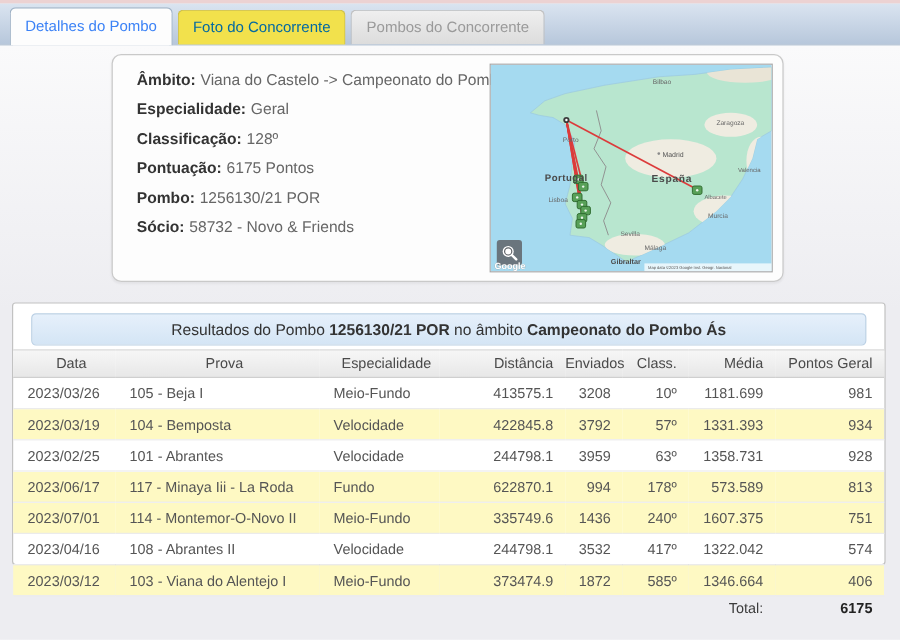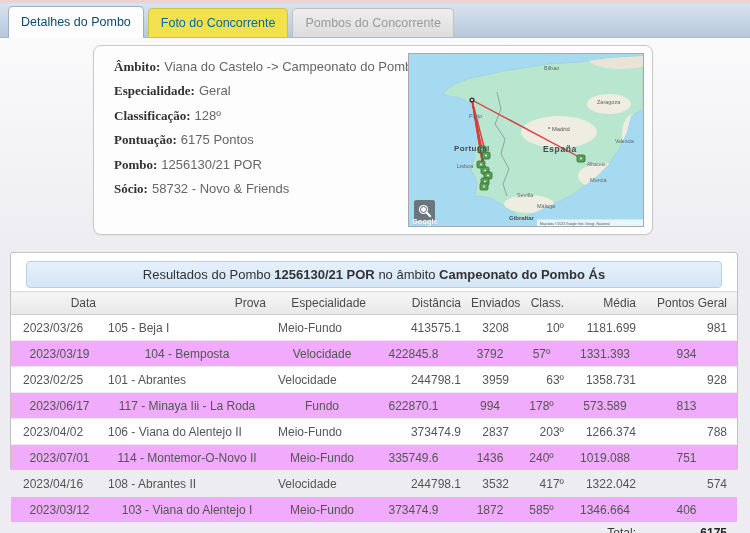--- a/index.html
+++ b/index.html
@@ -16,39 +16,39 @@
     background:linear-gradient(#dae4f0,#b7c7db);
     border-bottom:1px solid #a8b9cd;box-sizing:border-box;
     display:flex;align-items:flex-end;padding-left:8px;
   }
   .tab{
     font-size:12.5px;padding:0 12px;height:28px;line-height:28px;
     border:1px solid #b3b3b3;border-bottom:none;border-radius:5px 5px 0 0;
     margin-right:4px;white-space:nowrap;cursor:pointer;
   }
   .tab.active{
-    background:#fdfdfd;color:#0c4a6e;height:31px;line-height:31px;
+    background:#fdfdfd;color:#3b82f6;height:31px;line-height:31px;
     border-color:#9db0c4;position:relative;z-index:2;margin-bottom:-1px;
   }
   .tab.yellow{background:#f2e14c;color:#0369a1;border-color:#cfc14a;}
   .tab.gray{background:linear-gradient(#efefef,#dcdcdc);color:#9a9a9a;border-color:#c0c0c0;}
   
   .content{
     position:absolute;left:0;top:38px;width:750px;height:495px;
     background:linear-gradient(#fafafb,#ededf1 220px);
   }
   
   .detail-panel{
     position:absolute;left:93px;top:7px;width:560px;height:190px;
     background:#fdfdfd;border:1px solid #c9c9c9;border-radius:8px;
     box-sizing:border-box;box-shadow:0 1px 2px rgba(0,0,0,.05);
   }
   .fields{position:absolute;left:20px;top:9px;width:300px;}
   .field{font-size:13px;color:#666;line-height:24.4px;white-space:nowrap;}
-  .field b{color:#333;font-weight:bold;margin-right:4px;font-family:Liberation Serif, serif;}
+  .field b{color:#333;font-weight:bold;margin-right:4px;}
   .map-wrap{
     position:absolute;right:8px;top:7px;width:234px;height:172px;
     border:1px solid #a9a9a9;box-sizing:content-box;cursor:pointer;text-align:center;
   }
   .map-wrap svg{display:block;}
   
   .results{
     position:absolute;left:10px;top:214px;width:728px;height:219px;
     background:#fff;border:1px solid #c2c2c2;border-radius:3px;box-sizing:border-box;
   }
@@ -56,27 +56,27 @@
     margin:8px 15px 2px 15px;height:25px;line-height:25px;
     background:linear-gradient(#e6f0fb,#d4e5f5);
     border:1px solid #b9cfe4;border-radius:4px;
     text-align:center;font-size:13px;color:#333;
   }
   .banner b{font-weight:bold;}
   table{width:726px;border-collapse:collapse;table-layout:fixed;margin-top:3px;}
   thead th{
     height:22px;background:linear-gradient(#f6f6f6,#e7e7e7);
     border-top:1px solid #ddd;border-bottom:1px solid #cfcfcf;
-    font-size:12px;font-weight:normal;color:#4a4a4a;text-align:right;padding:0;
+    font-size:12px;font-weight:normal;color:#4a4a4a;text-align:center;padding:0;
   }
   tbody td{
     height:25px;font-size:12px;color:#555;padding:0;
     border-bottom:1px solid #ebebeb;overflow:hidden;white-space:nowrap;
   }
-  tbody tr.alt td{background:#f0abfc;text-align:center;}
+  tbody tr.alt td{background:#fef9c3;}
   .pad-l{padding-left:12px;}
   th.num,td.num{text-align:right;padding-right:10px;}
   tfoot td{
     height:18px;font-size:12px;color:#3c3c3c;border-top:1px solid #cfcfcf;
   }
   tfoot .total-value{font-weight:bold;color:#222;}
 </style>
 </head>
 <body>
 
@@ -262,38 +262,28 @@
           <tr class="alt">
             <td class="pad-l">2023/06/17</td>
             <td class="pad-l">117 - Minaya Iii - La Roda</td>
             <td class="pad-l">Fundo</td>
             <td class="num">622870.1</td>
             <td class="num">994</td>
             <td class="num">178º</td>
             <td class="num">573.589</td>
             <td class="num">813</td>
           </tr>
-          <tr>
-            <td class="pad-l">2023/04/02</td>
-            <td class="pad-l">106 - Viana do Alentejo II</td>
-            <td class="pad-l">Meio-Fundo</td>
-            <td class="num">373474.9</td>
-            <td class="num">2837</td>
-            <td class="num">203º</td>
-            <td class="num">1266.374</td>
-            <td class="num">788</td>
-          </tr>
           <tr class="alt">
             <td class="pad-l">2023/07/01</td>
             <td class="pad-l">114 - Montemor-O-Novo II</td>
             <td class="pad-l">Meio-Fundo</td>
             <td class="num">335749.6</td>
             <td class="num">1436</td>
             <td class="num">240º</td>
-            <td class="num">1019.088</td>
+            <td class="num">1607.375</td>
             <td class="num">751</td>
           </tr>
           <tr>
             <td class="pad-l">2023/04/16</td>
             <td class="pad-l">108 - Abrantes II</td>
             <td class="pad-l">Velocidade</td>
             <td class="num">244798.1</td>
             <td class="num">3532</td>
             <td class="num">417º</td>
             <td class="num">1322.042</td>

